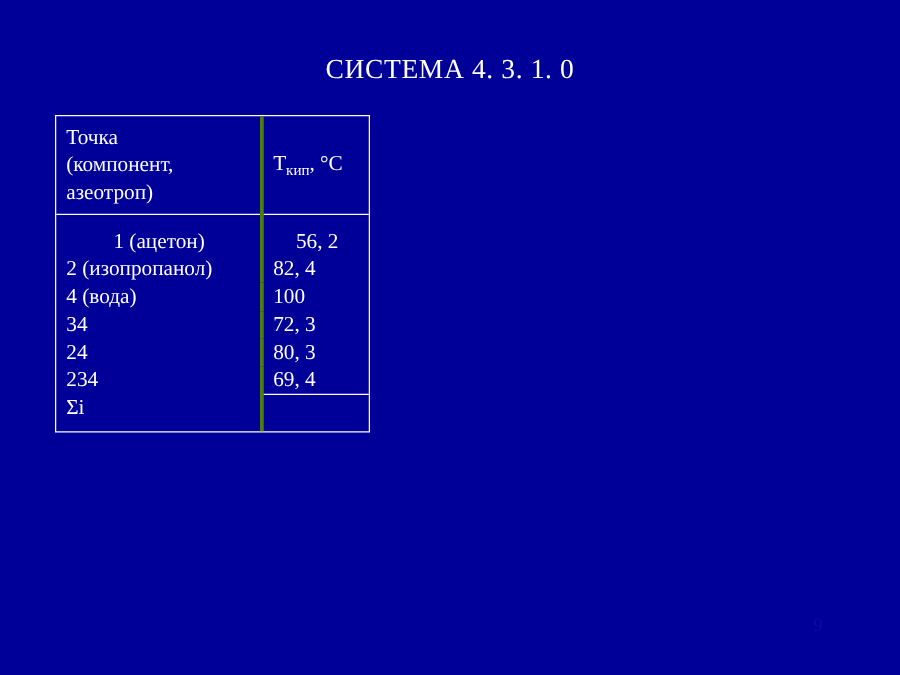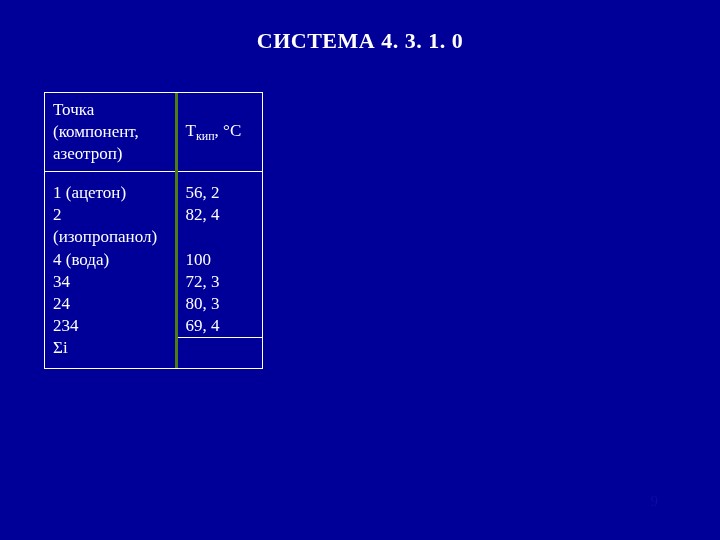--- a/index.html
+++ b/index.html
@@ -5,33 +5,33 @@
     * { box-sizing: border-box; margin: 0; padding: 0; }
     html, body { width: 720px; height: 540px; }
     body {
       background: #000099;
       color: #ffffff;
       font-family: "Times New Roman", Times, serif;
       position: relative;
     }
     .title {
       position: absolute;
-      top: 28px;
+      top: 42px;
       left: 0;
       width: 100%;
       text-align: center;
       font-size: 22px;
-      font-weight: bold;
+      font-weight: normal;
       letter-spacing: 0.5px;
     }
     .table-wrap {
       position: absolute;
       top: 92px;
       left: 44px;
-      width: 219px;
+      width: 252px;
       border: 1px solid #ffffff;
       font-size: 17px;
       line-height: 1.3;
     }
     table {
       border-collapse: collapse;
       width: 100%;
     }
     td {
       vertical-align: top;
@@ -48,21 +48,21 @@
       border-left: 3px solid #4d7c0f;
       width: 86px;
       white-space: nowrap;
     }
     .header-col1-line {
       white-space: nowrap;
     }
     .sub { font-size: 12px; vertical-align: sub; }
     .body-row { }
     .body-row td { padding: 0 6px 0 8px; }
-    tbody tr:first-child td { padding-top: 10px; }
+    tbody tr:first-child td { padding-top: 10px; text-align: center; }
     tbody tr:last-child td { padding-bottom: 8px; }
     .sigma-row td.col1 { border-top: 0; margin-top: 12px; }
     .sigma-row td.col2 { border-top: 1px solid #ffffff; }
     .page-num {
       position: absolute;
       right: 62px;
       bottom: 30px;
       font-size: 15px;
       color: #0b0ba8;
     }

